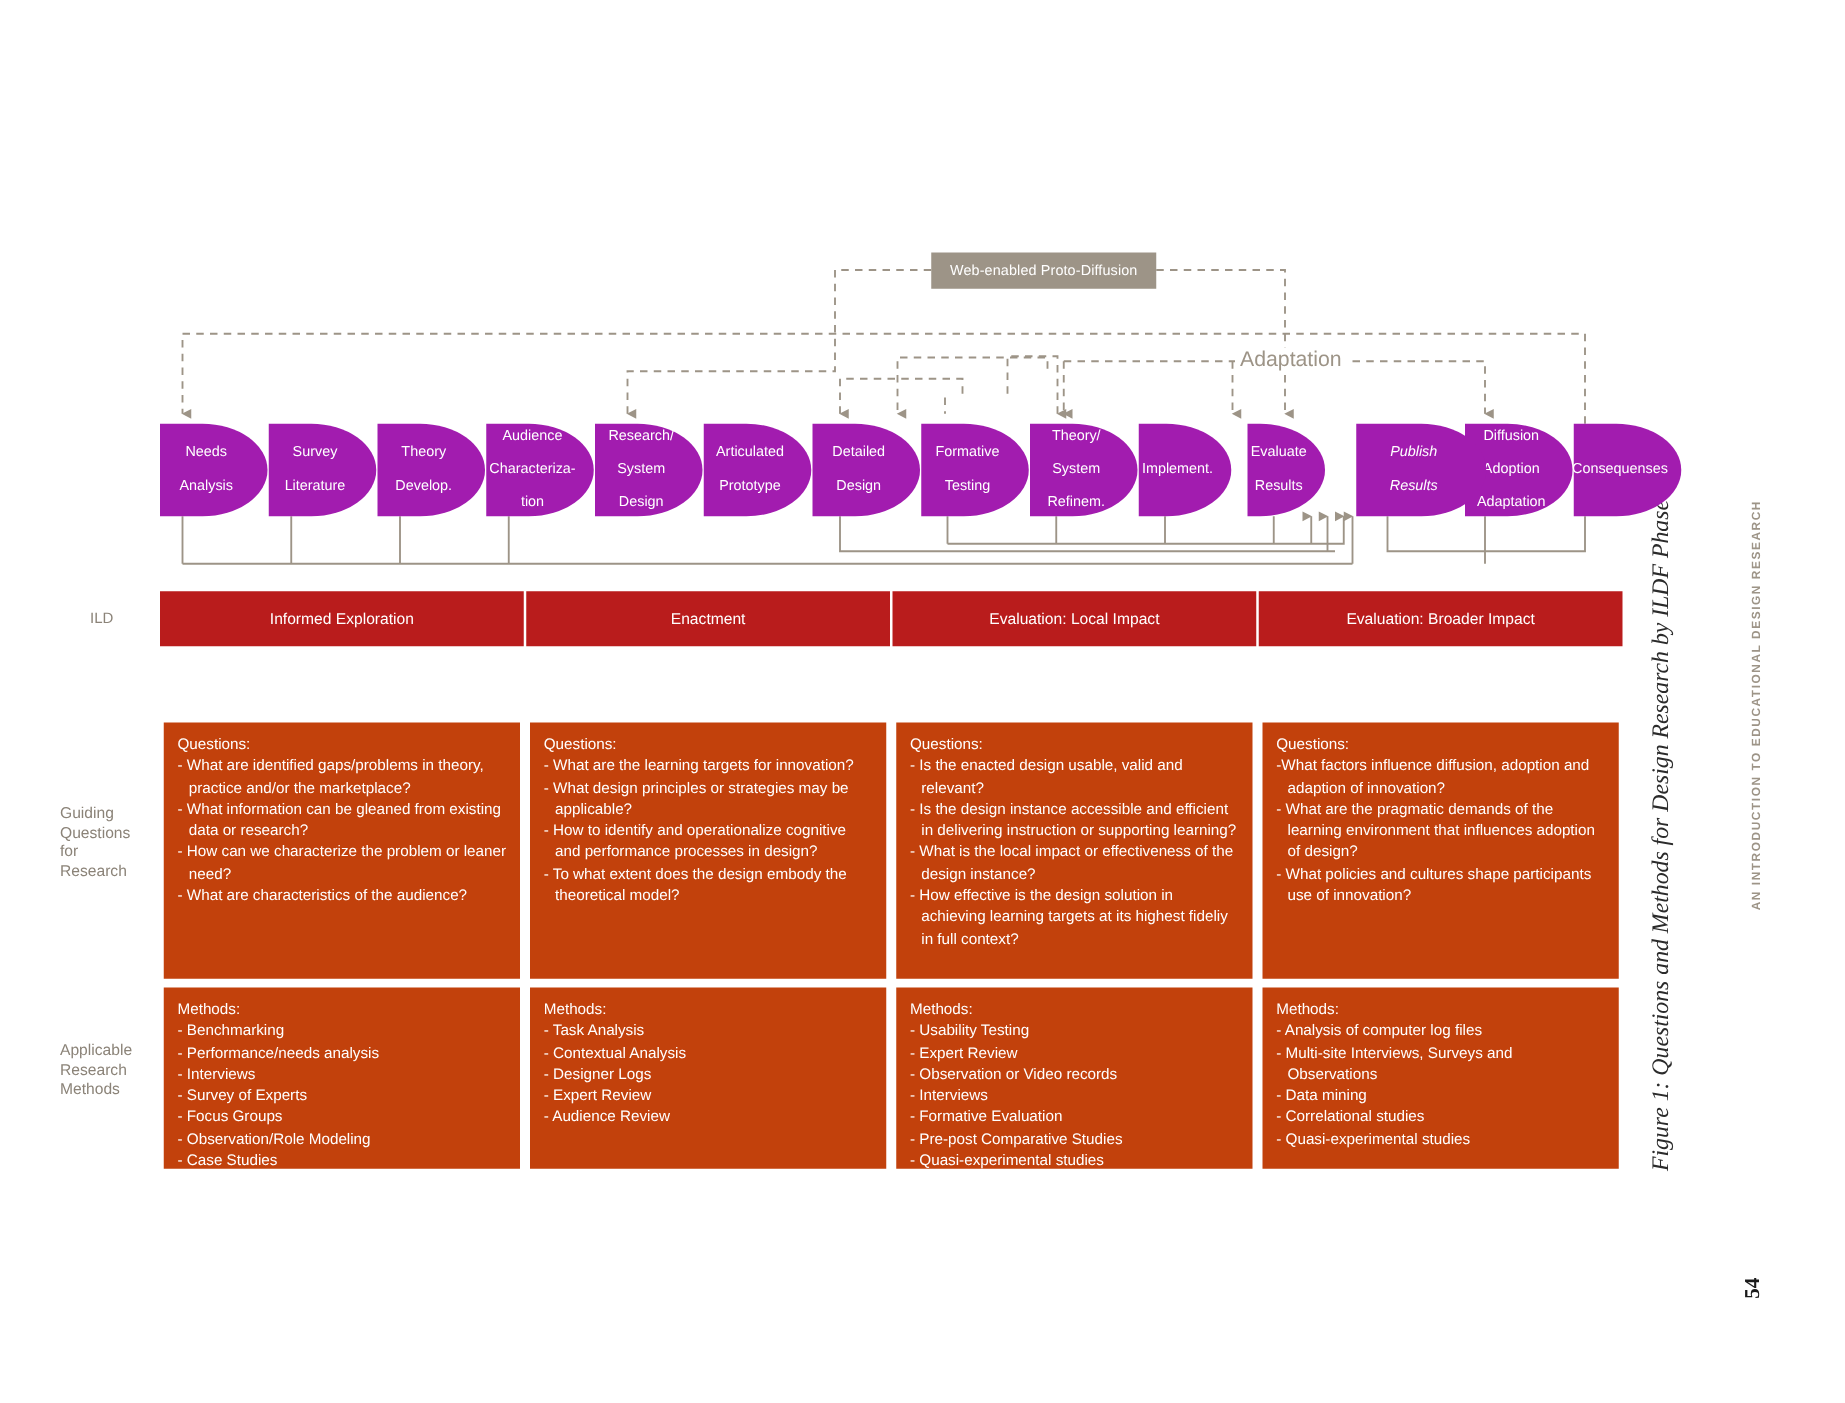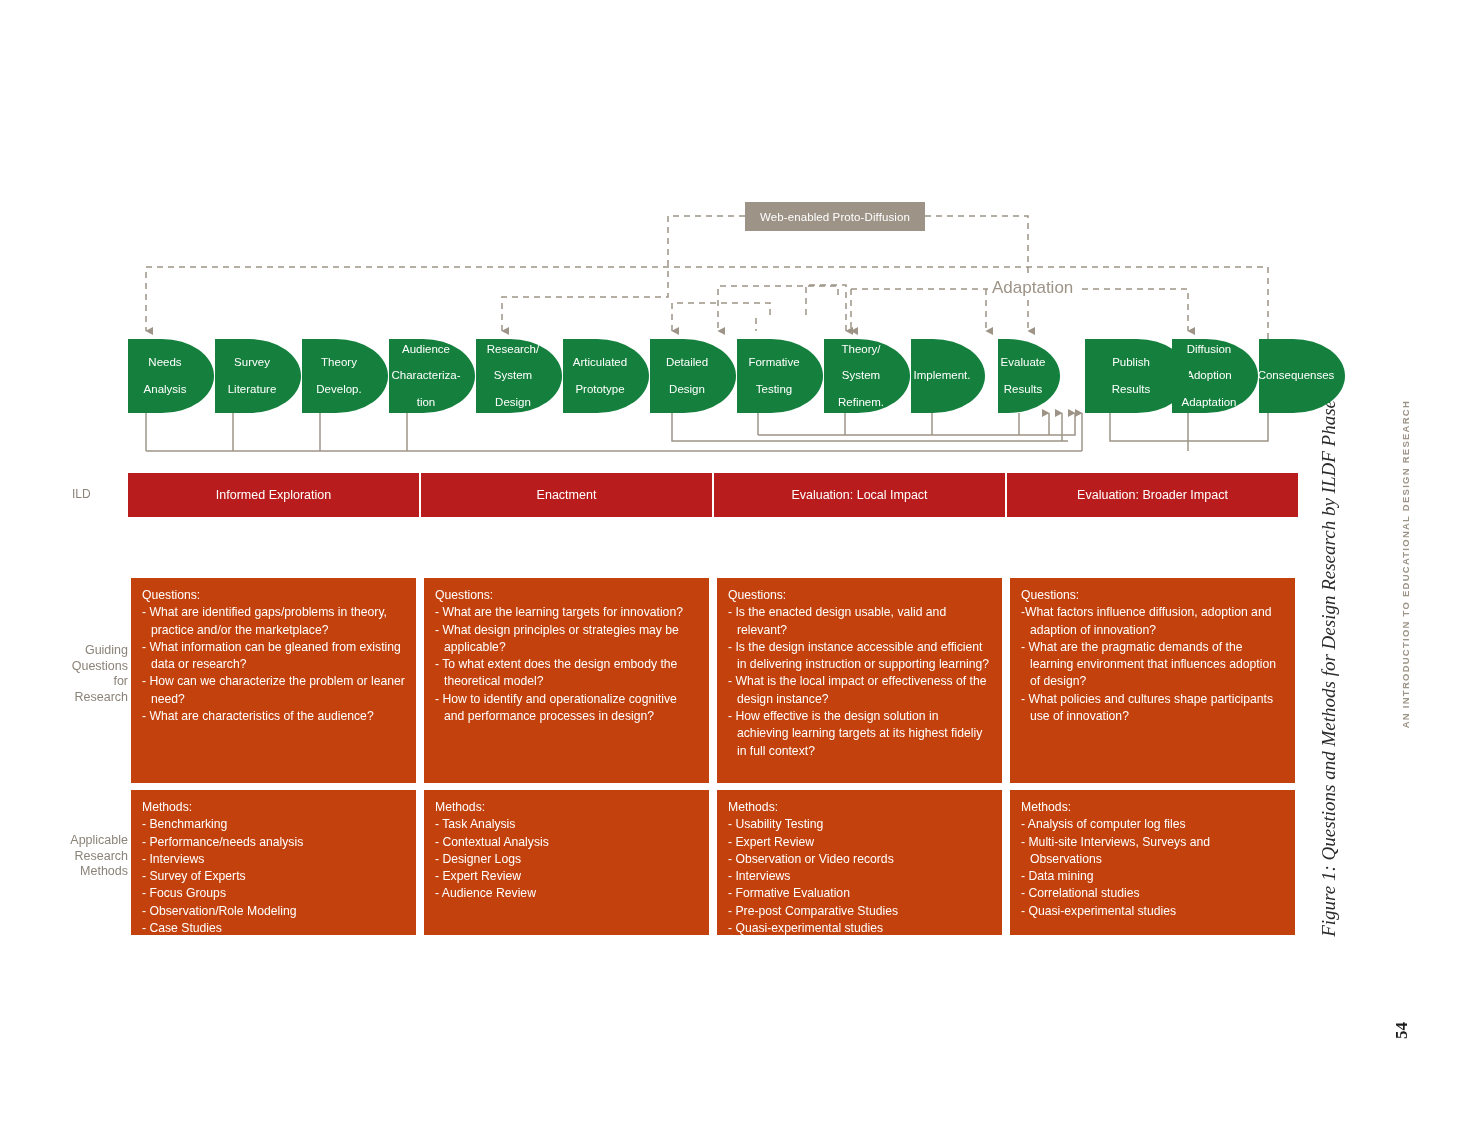--- a/index.html
+++ b/index.html
@@ -32,21 +32,21 @@
     z-index:6;
   }
 
   
   #wires{position:absolute;left:0;top:0;width:1476px;height:1122px;z-index:2;}
 
   
   #chevron-row{position:absolute;left:128px;top:339px;height:74px;z-index:4;}
   .chev{
     position:absolute;top:0;height:74px;
-    background:#15803d;
+    background:#a21caf;
     color:#ffffff;
     display:flex;align-items:center;justify-content:center;
     text-align:center;
     font-size:11.5px;line-height:13.2px;
     border-top-right-radius:52px 37px;
     border-bottom-right-radius:52px 37px;
     box-sizing:border-box;
     padding-right:12px;
   }
   .chev span{display:block;pointer-events:none;}
@@ -56,21 +56,21 @@
   .ild-bar{
     position:absolute;top:473px;height:44px;
     background:#b91c1c;color:#ffffff;
     display:flex;align-items:center;justify-content:center;
     font-size:12.5px;
   }
 
   
   .row-label{
     position:absolute;color:#8b8378;font-size:12.5px;line-height:15.5px;
-    text-align:right;width:80px;left:48px;
+    text-align:left;width:80px;left:48px;
   }
   #label-questions{top:643px;}
   #label-methods{top:833px;}
 
   
   .panel{
     position:absolute;background:#c2410c;color:#ffffff;
     box-sizing:border-box;
     padding:9px 10px 9px 11px;
     font-size:12.2px;line-height:17.3px;
@@ -210,21 +210,21 @@
         <span><span>Theory/</span><br><span>System</span><br><span>Refinem.</span></span>
       </div>
       <div class="chev" style="left: 783px; width: 74px; z-index: 31;">
         <span>
           <span>Implement.</span>
         </span>
       </div>
       <div class="chev" style="left: 870px; width: 62px; z-index: 30;">
         <span><span>Evaluate</span><br><span>Results</span></span>
       </div>
-      <div class="chev" style="left: 957px; width: 104px; z-index: 29;">
+      <div class="chev" style="left: 957px; width: 104px; z-index: 29; font-style: italic;">
         <span><span>Publish</span><br><span>Results</span></span>
       </div>
       <div class="chev" style="left: 1044px; width: 86px; z-index: 28;">
         <span><span>Diffusion</span><br><span>Adoption</span><br><span>Adaptation</span></span>
       </div>
       <div class="chev" style="left: 1131px; width: 86px; z-index: 27;">
         <span>
           <span>Consequenses</span>
         </span>
       </div>
@@ -269,22 +269,22 @@
           <li>- Focus Groups</li>
           <li>- Observation/Role Modeling</li>
           <li>- Case Studies</li>
         </ul>
       </div>
       <div class="panel q-row" style="left: 424px; width: 285px;">
         <span class="hd">Questions:</span>
         <ul>
           <li>- What are the learning targets for innovation?</li>
           <li>- What design principles or strategies may be applicable?</li>
+          <li>- How to identify and operationalize cognitive and performance processes in design?</li>
           <li>- To what extent does the design embody the theoretical model?</li>
-          <li>- How to identify and operationalize cognitive and performance processes in design?</li>
         </ul>
       </div>
       <div class="panel m-row" style="left: 424px; width: 285px;">
         <span class="hd">Methods:</span>
         <ul>
           <li>- Task Analysis</li>
           <li>- Contextual Analysis</li>
           <li>- Designer Logs</li>
           <li>- Expert Review</li>
           <li>- Audience Review</li>

